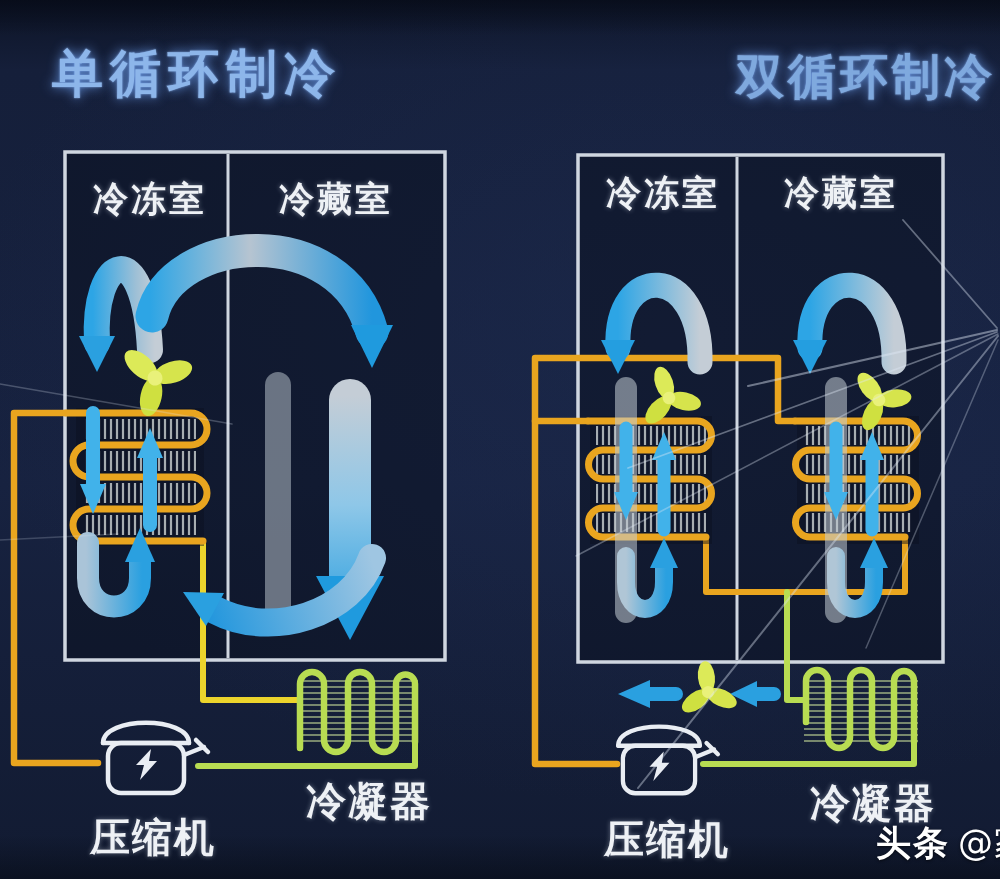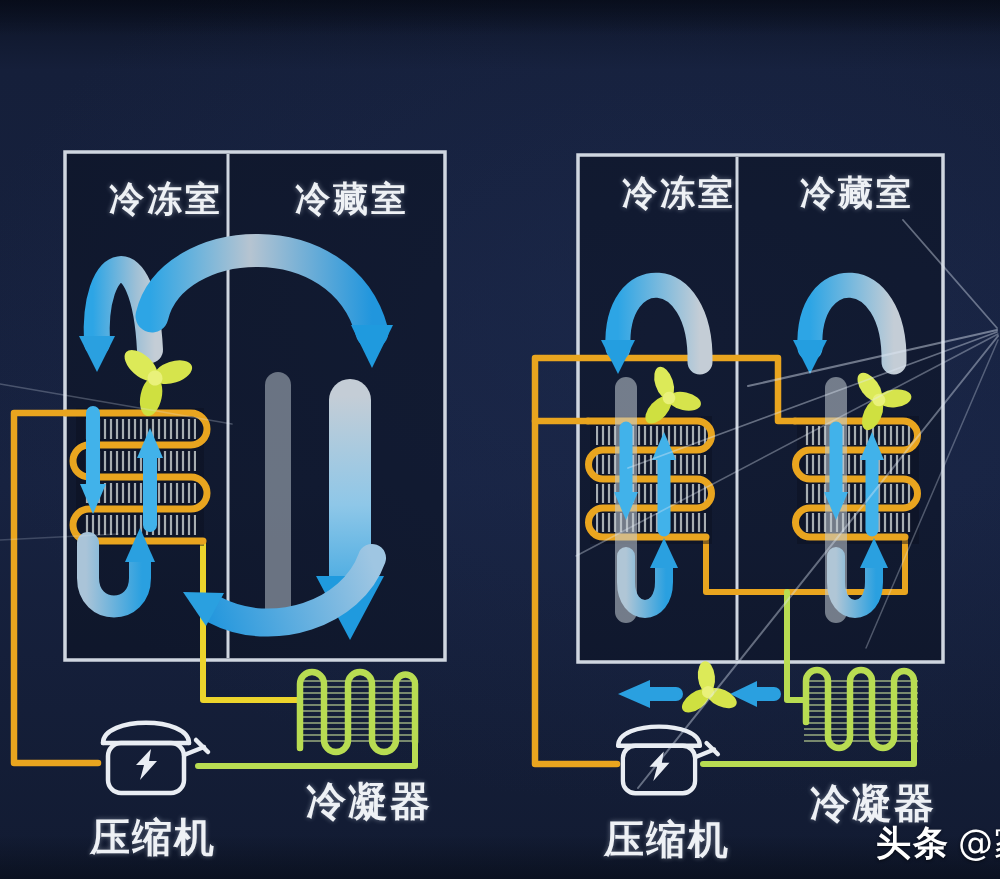--- a/index.html
+++ b/index.html
@@ -19,21 +19,20 @@
   .label{position:absolute;white-space:nowrap;color:var(--label-white,#eef1f5);}
   .title{
     font-weight:700;color:var(--title-blue,#8db6ea);
     text-shadow:0 0 12px rgba(105,155,235,.95),0 0 2px rgba(170,205,255,.9);
   }
   .title-left{left:52px;top:40px;font-size:51px;letter-spacing:7px;}
   .title-right{left:736px;top:45px;font-size:48px;letter-spacing:4px;color:#7fa9de;}
   .comp-label{
     font-size:35px;font-weight:700;letter-spacing:3px;
     text-shadow:0 0 5px rgba(230,240,255,.45);
-    margin-left:16px;
   }
   .unit-label{
     font-size:40px;font-weight:700;letter-spacing:2px;
     text-shadow:0 0 5px rgba(230,240,255,.4);
   }
   .watermark{
     left:840px;top:820px;font-size:35px;color:#ffffff;
     text-shadow:0 1px 3px rgba(0,0,0,.6);
   }
   .watermark .brand{font-weight:900;letter-spacing:2px;margin-left:36px;}
@@ -253,20 +252,22 @@
     <line x1="997" y1="330" x2="748" y2="386" stroke-width="2" opacity=".45"></line>
     <line x1="997" y1="332" x2="628" y2="468" stroke-width="1.8" opacity=".4"></line>
     <line x1="998" y1="334" x2="576" y2="556" stroke-width="1.6" opacity=".35"></line>
     <line x1="998" y1="336" x2="638" y2="788" stroke-width="2" opacity=".4"></line>
     <line x1="998" y1="340" x2="866" y2="648" stroke-width="1.5" opacity=".3"></line>
     <line x1="0" y1="384" x2="232" y2="424" stroke-width="1.5" opacity=".25"></line>
     <line x1="0" y1="540" x2="118" y2="534" stroke-width="1.4" opacity=".2"></line>
   </g>
 </svg>
 
+<div class="label title title-left">单循环制冷</div>
+<div class="label title title-right">双循环制冷</div>
 
 <div class="label comp-label" style="left:93px;top:176px">冷冻室</div>
 <div class="label comp-label" style="left:279px;top:176px">冷藏室</div>
 <div class="label comp-label" style="left:606px;top:170px">冷冻室</div>
 <div class="label comp-label" style="left:784px;top:170px">冷藏室</div>
 
 <div class="label unit-label" style="left:90px;top:810px">压缩机</div>
 <div class="label unit-label" style="left:306px;top:774px">冷凝器</div>
 <div class="label unit-label" style="left:604px;top:812px">压缩机</div>
 <div class="label unit-label" style="left:810px;top:776px">冷凝器</div>

